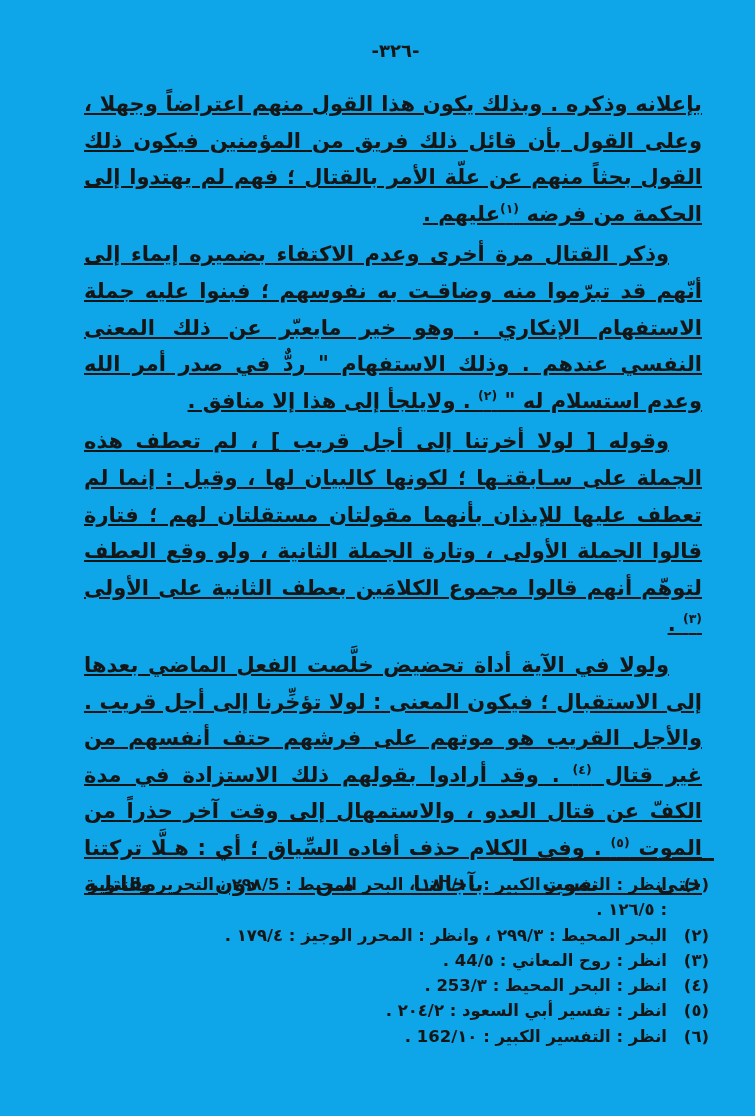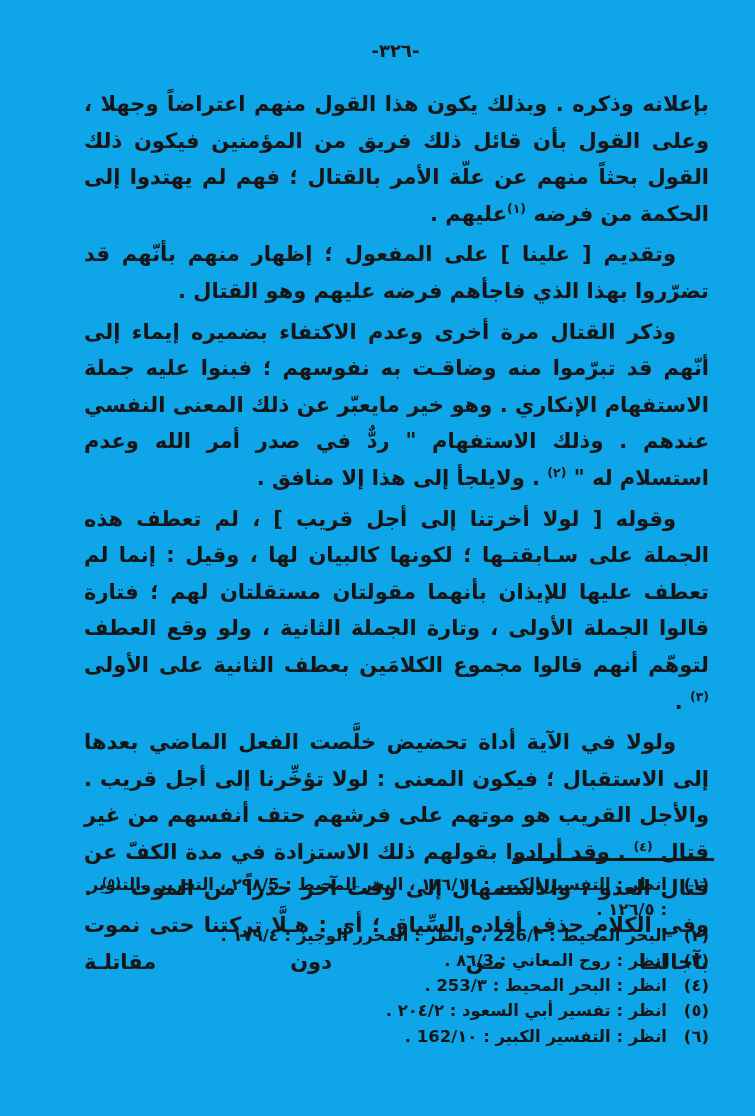--- a/index.html
+++ b/index.html
@@ -29,21 +29,21 @@
     position: absolute;
     top: 86px;
     right: 82px;
     left: 84px;
     direction: rtl;
     unicode-bidi: embed;
     text-align: justify;
     font-size: 21px;
     line-height: 36.6px;
   }
-  .para { margin: 0 0 4px 0; }
+  .para { margin: 0 7px 4px 0; text-decoration: underline; }
   .para.indent { text-indent: 33px; }
   .para.last-full { text-align-last: justify; }
   .fn-ref {
     font-size: 12.5px;
     line-height: 0;
     vertical-align: 8px;
     font-weight: 700;
   }
   .fn-sep {
     position: absolute;
@@ -72,44 +72,43 @@
 
 <div class="page">
 
   <div class="page-number">-٣٢٦-</div>
 
   <div class="content">
 
     <p class="para"><span>بإعلانه وذكره . وبذلك يكون هذا القول منهم اعتراضاً وجهلا ، وعلى القول بأن قائل ذلك فريق من المؤمنين فيكون ذلك القول بحثاً منهم عن علّة الأمر بالقتال ؛ فهم لم يهتدوا إلى الحكمة من فرضه </span><sup class="fn-ref">(١)</sup><span>عليهم .</span></p>
 
 
-    <p class="para indent"><span>وتقديم [ علينا ] على المفعول ؛ إظهار منهم بأنّهم قد تضرّروا بهذا الذي فاجأهم فرضه عليهم وهو القتال .</span></p>
 
     <p class="para indent"><span>وذكر القتال مرة أخرى وعدم الاكتفاء بضميره إيماء إلى أنّهم قد تبرّموا منه وضاقـت به نفوسهم ؛ فبنوا عليه جملة الاستفهام الإنكاري . وهو خير مايعبّر عن ذلك المعنى النفسي عندهم . وذلك الاستفهام " ردٌّ في صدر أمر الله وعدم استسلام له " </span><sup class="fn-ref">(٢)</sup><span> . ولايلجأ إلى هذا إلا منافق .</span></p>
 
     <p class="para indent"><span>وقوله [ لولا أخرتنا إلى أجل قريب ] ، لم تعطف هذه الجملة على سـابقتـها ؛ لكونها كالبيان لها ، وقيل : إنما لم تعطف عليها للإيذان بأنهما مقولتان مستقلتان لهم ؛ فتارة قالوا الجملة الأولى ، وتارة الجملة الثانية ، ولو وقع العطف لتوهّم أنهم قالوا مجموع الكلامَين بعطف الثانية على الأولى </span><sup class="fn-ref">(٣)</sup><span> .</span></p>
 
     <p class="para indent last-full"><span>ولولا في الآية أداة تحضيض خلَّصت الفعل الماضي بعدها إلى الاستقبال ؛ فيكون المعنى : لولا تؤخِّرنا إلى أجل قريب . والأجل القريب هو موتهم على فرشهم حتف أنفسهم من غير قتال </span><sup class="fn-ref">(٤)</sup><span> . وقد أرادوا بقولهم ذلك الاستزادة في مدة الكفّ عن قتال العدو ، والاستمهال إلى وقت آخر حذراً من الموت </span><sup class="fn-ref">(٥)</sup><span> . وفي الكلام حذف أفاده السِّياق ؛ أي : هـلَّا تركتنا حتى نموت بآجالنـا مـن دون مقاتلـة </span></p>
 
   </div>
 
   <div class="fn-sep"></div>
 
   <div class="footnotes">
     <div class="fn-row">
       <span class="fn-num">(١)</span>
       <span class="fn-text">انظر : التفسير الكبير : ١٨٦/١٠ ، البحر المحيط : ٢٩٨/5 ، التحرير والتنوير : ١٢٦/٥ .</span>
     </div>
     <div class="fn-row">
       <span class="fn-num">(٢)</span>
-      <span class="fn-text">البحر المحيط : 226/٣ ، وانظر : المحرر الوجيز : ١٧٩/٤ .</span>
+      <span class="fn-text">البحر المحيط : ٢٩٩/٣ ، وانظر : المحرر الوجيز : ١٧٩/٤ .</span>
     </div>
     <div class="fn-row">
       <span class="fn-num">(٣)</span>
-      <span class="fn-text">انظر : روح المعاني : ٨٦/3 .</span>
+      <span class="fn-text">انظر : روح المعاني : 44/٥ .</span>
     </div>
     <div class="fn-row">
       <span class="fn-num">(٤)</span>
       <span class="fn-text">انظر : البحر المحيط : 253/٣ .</span>
     </div>
     <div class="fn-row">
       <span class="fn-num">(٥)</span>
       <span class="fn-text">انظر : تفسير أبي السعود : ٢٠٤/٢ .</span>
     </div>
     <div class="fn-row">

